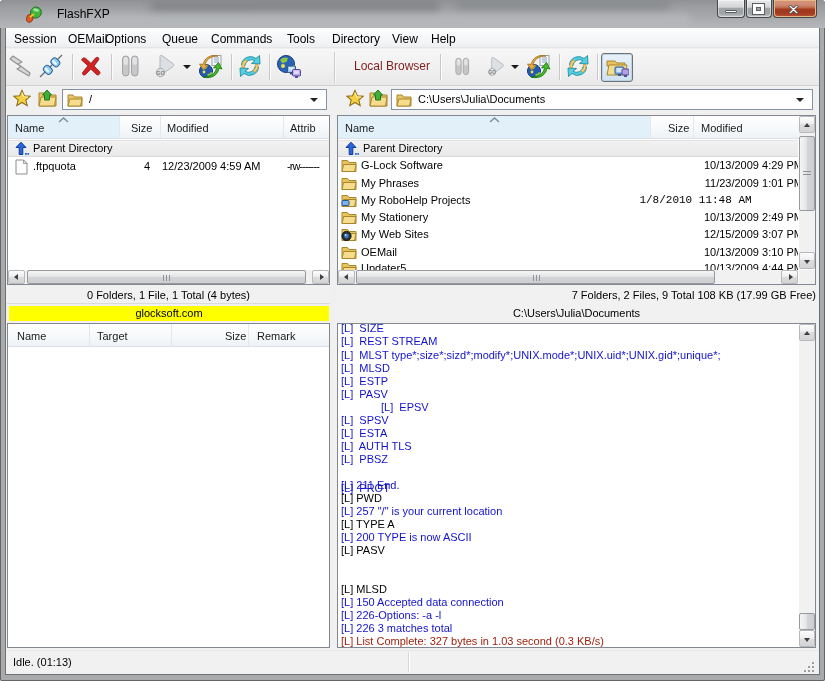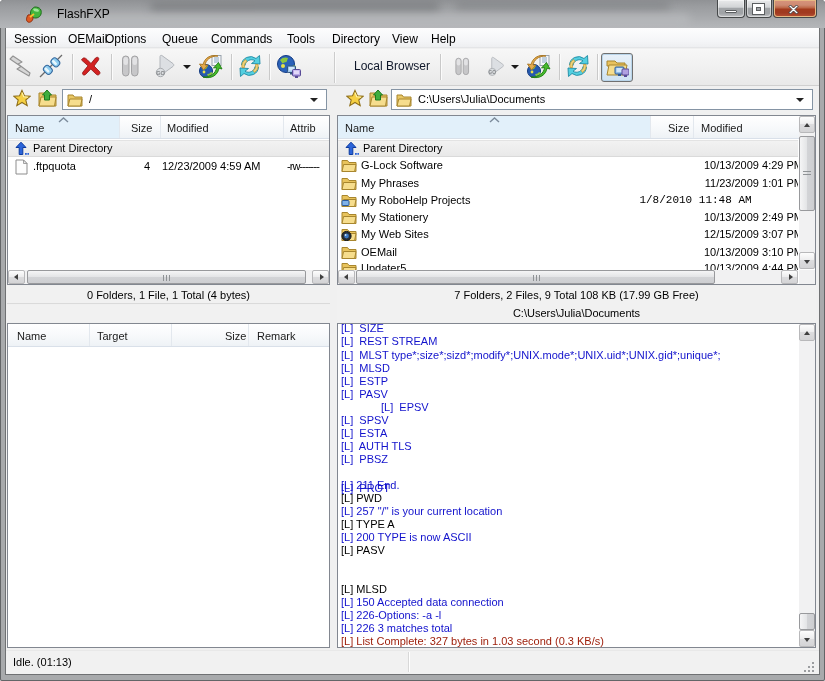--- a/index.html
+++ b/index.html
@@ -180,21 +180,21 @@
       <circle cx="7" cy="12" r="2" fill="#e8e14a"></circle>
       <rect x="11.5" y="12" width="8" height="6.5" rx="1" fill="#9fc6ea" stroke="#33567e"></rect>
       <rect x="13" y="13" width="5" height="3.5" fill="#d2e8fa"></rect>
       <rect x="14" y="18.5" width="3" height="2" fill="#33567e"></rect>
       <rect x="16.5" y="15.5" width="8" height="6.5" rx="1" fill="#b9a8e8" stroke="#584a96"></rect>
       <rect x="18" y="16.5" width="5" height="3.5" fill="#e2d8f8"></rect>
       <rect x="19" y="22" width="3" height="2" fill="#584a96"></rect>
     </svg>
   </div>
 
-  <div class="abs" style="left:354px;top:59px;font-size:12px;color:#0f172a;">Local Browser</div>
+  <div class="abs" style="left:354px;top:59px;font-size:12px;color:#7f1d1d;">Local Browser</div>
   <div class="tsep" style="left:440px;top:54px;"></div>
   <div class="tsep" style="left:559px;top:54px;"></div>
   <div class="tsep" style="left:597px;top:54px;"></div>
   <div class="ticon" style="left:450px;transform:scale(.82);transform-origin:center 60%;">
     <svg width="24" height="24" viewBox="0 0 24 24">
       <rect x="4.5" y="2" width="6.5" height="20" rx="3.2" fill="#c7c7c9" stroke="#a2a2a4"></rect>
       <rect x="5.5" y="3" width="4.5" height="8" rx="2.2" fill="#e2e2e4"></rect>
       <rect x="13.5" y="2" width="6.5" height="20" rx="3.2" fill="#c7c7c9" stroke="#a2a2a4"></rect>
       <rect x="14.5" y="3" width="4.5" height="8" rx="2.2" fill="#e2e2e4"></rect>
     </svg>
@@ -410,22 +410,23 @@
     <div class="sbbtn" style="left:443px;top:0;width:17px;height:14px;">
         <span class="arrR" style="left:7px;top:3px;"></span>
       </div>
     <div class="sbthumbh" style="left:18px;top:0;width:359px;height:14px;">
         <span class="griph" style="left:176px;top:4px;"></span>
       </div>
   </div>
   <div class="abs" style="left:799px;top:270px;width:16px;height:14px;background:#f1f1f2;"></div>
 
   <div class="band" style="left:7px;top:286px;width:323px;height:18px;padding-top:3px;border-bottom:1px solid #dadada;">0 Folders, 1 File, 1 Total (4 bytes)</div>
-  <div class="band" style="left:337px;top:286px;width:479px;height:20px;padding-top:3px;border-bottom:1px solid #dadada;">7 Folders, 2 Files, 9 Total 108 KB (17.99 GB Free)</div>
+  <div class="band" style="left:337px;top:286px;width:479px;height:20px;padding-top:3px;border-bottom:1px solid #dadada;text-align:right;">7 Folders, 2 Files, 9 Total 108 KB (17.99 GB Free)</div>
   <div class="band" style="left:7px;top:305px;width:323px;height:17px;"></div>
+  <div id="yellowbar" class="abs">glocksoft.com</div>
   <div class="band" style="left:337px;top:305px;width:479px;height:17px;padding-top:2px;">C:\Users\Julia\Documents</div>
 
   <div class="listbox" style="left:7px;top:323px;width:323px;height:325px;"></div>
   <div class="lvhead" style="left:8px;top:324px;width:321px;">
     <div class="hcol" style="left:0;width:82px;"></div>
     <div class="hcol" style="left:82px;width:82px;"></div>
     <div class="hcol" style="left:164px;width:77px;"></div>
     <div class="hcol" style="left:241px;width:80px;border-right:none;"></div>
   </div>
   <span class="htxt" style="left:17px;top:330px;">Name</span>

